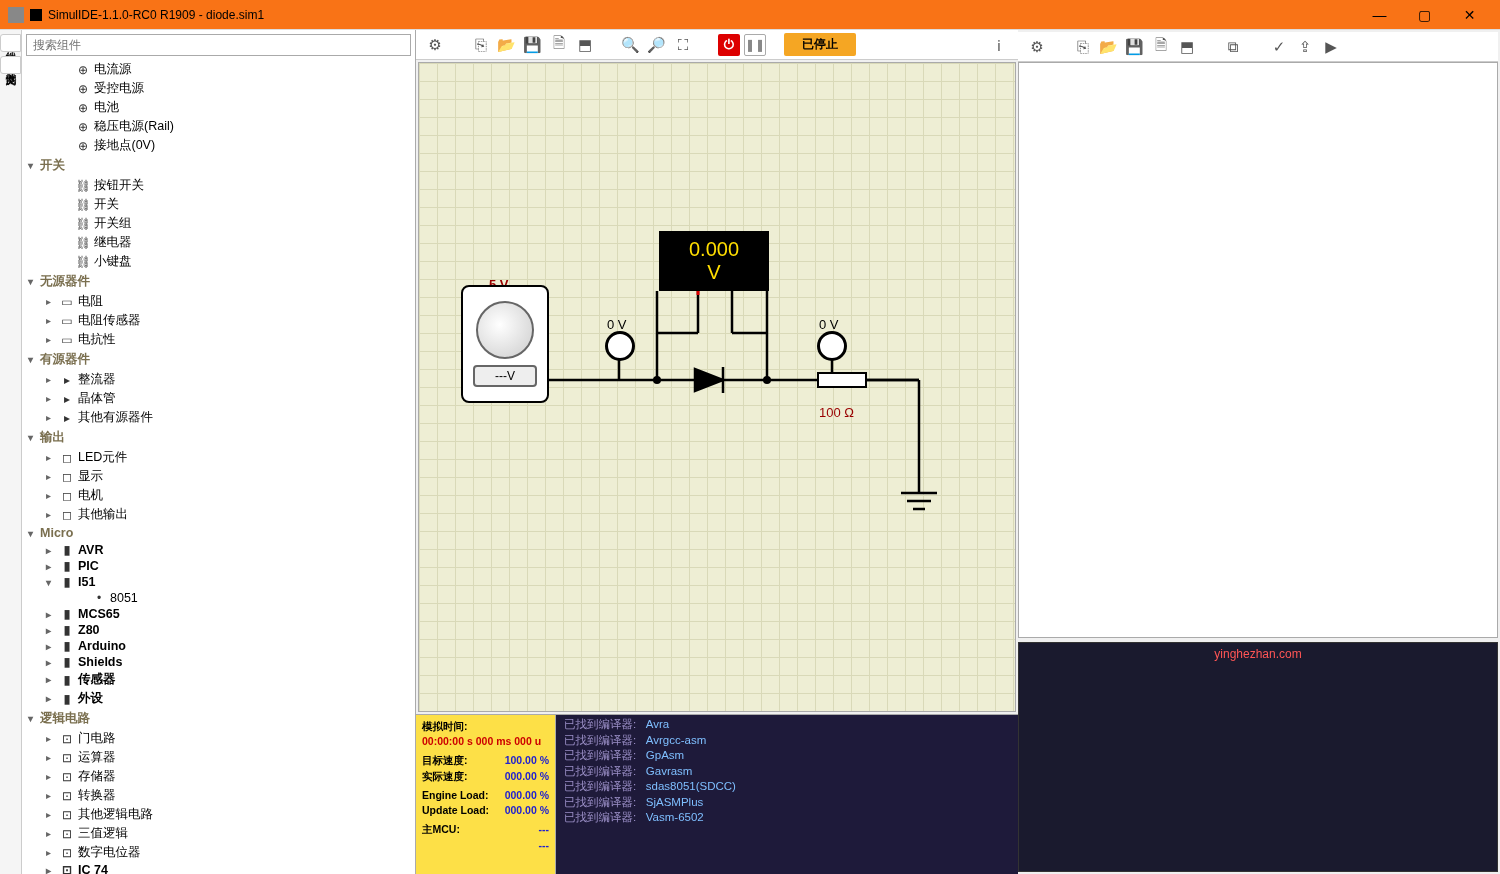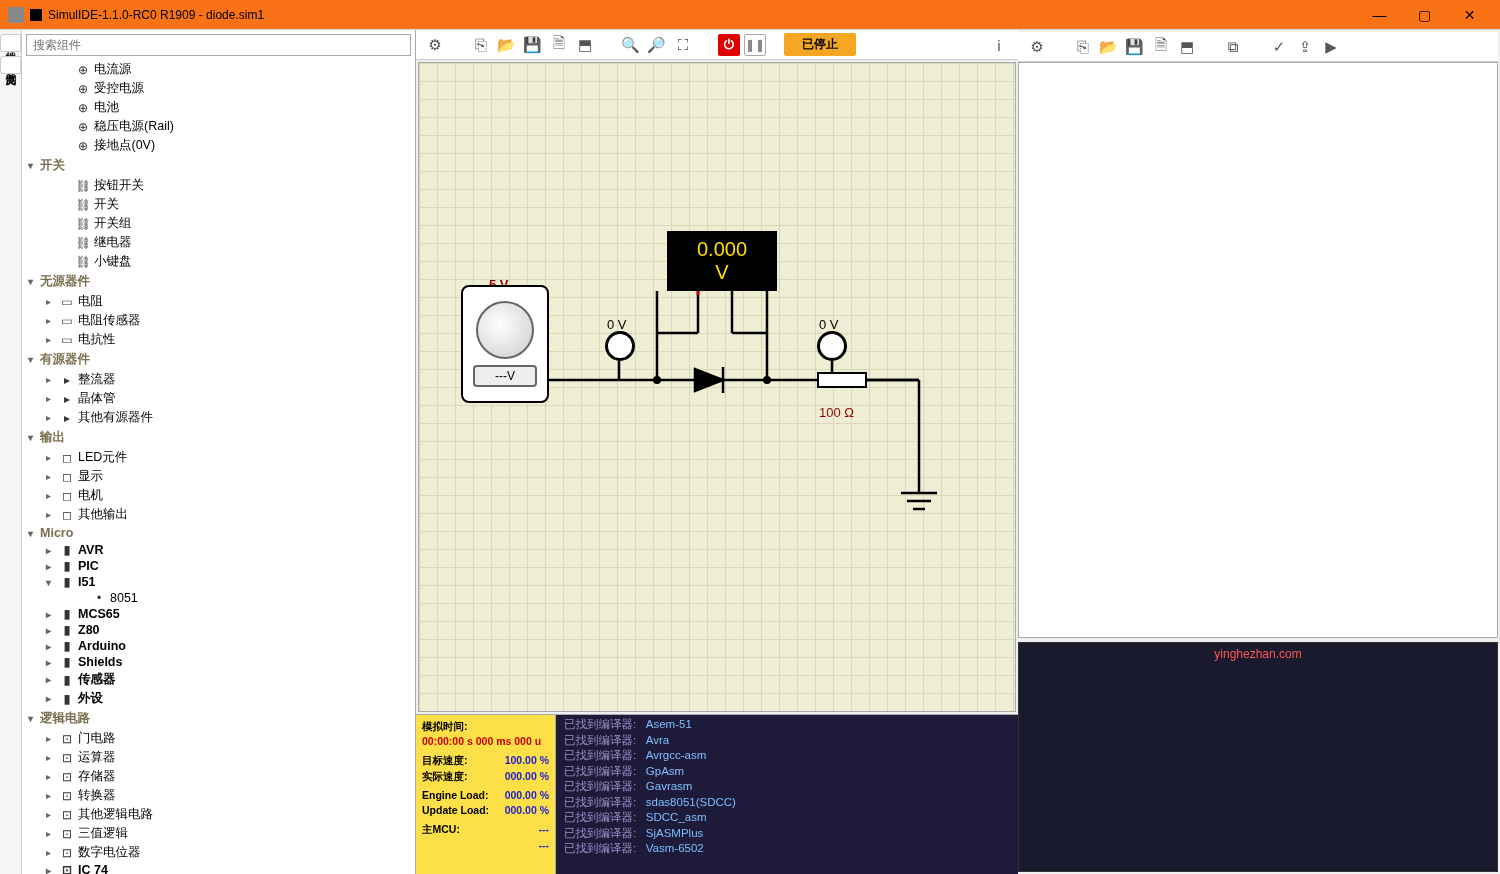--- a/index.html
+++ b/index.html
@@ -47,21 +47,21 @@
 .status-panel { width: 140px; background: #fde047; font-size: 10.5px; padding: 4px 6px; line-height: 1.45; border-right: 1px solid #aaa; }
 .status-panel .row { display: flex; justify-content: space-between; }
 .status-panel .lbl { font-weight: 700; color: #000; }
 .status-panel .val { color: #2020d0; font-weight: 700; }
 .status-panel .red { color: #c00; }
 .console { flex: 1; background: #1e1a3a; font-family: monospace; font-size: 11.5px; color: #9b8fc7; padding: 2px 8px; line-height: 1.35; overflow: hidden; }
 .console .hl { color: #7fbfff; }
 
 
 .circuit { position: absolute; inset: 0; }
-.meter-box { position: absolute; left: 248px; top: 168px; width: 110px; height: 60px; background: #000; color: #ffde00; font-family: monospace; font-size: 20px; display: flex; flex-direction: column; align-items: center; justify-content: center; }
+.meter-box { position: absolute; left: 240px; top: 168px; width: 110px; height: 60px; background: #000; color: #ffde00; font-family: monospace; font-size: 20px; display: flex; flex-direction: column; align-items: center; justify-content: center; }
 .vsrc { position: absolute; left: 42px; top: 222px; width: 88px; height: 118px; background: #fff; border: 2px solid #000; border-radius: 8px; display: flex; flex-direction: column; align-items: center; justify-content: center; gap: 6px; }
 .vsrc .dial { width: 58px; height: 58px; border-radius: 50%; border: 2px solid #666; background: radial-gradient(circle at 40% 40%, #fff, #ccc); position: relative; }
 .vsrc .disp { width: 64px; height: 22px; border: 2px solid #666; border-radius: 4px; background: #eee; font-size: 12px; display: flex; align-items: center; justify-content: center; }
 .vsrc-label { position: absolute; left: 70px; top: 214px; font-size: 13px; color: #900; font-weight: 600; }
 .probe { position: absolute; width: 30px; height: 30px; border: 3px solid #000; border-radius: 50%; background: #fff; }
 .probe-label { position: absolute; font-size: 13px; color: #000; }
 .res-box { position: absolute; left: 398px; top: 309px; width: 50px; height: 16px; border: 2px solid #000; background: #fff; }
 .res-label { position: absolute; left: 400px; top: 342px; font-size: 13px; color: #900; }
 svg.wires { position: absolute; inset: 0; width: 100%; height: 100%; }
 </style>
@@ -405,27 +405,25 @@
         <div class="row">
             <span class="lbl">主MCU:</span>
             <span class="val">---</span>
           </div>
         <div class="row">
             <span></span>
             <span class="val">---</span>
           </div>
       </div>
       <div class="console" id="console-body">
-          <div><span>已找到编译器:</span>&nbsp;&nbsp;&nbsp;<span class="hl">Asem-51</span></div>
           <div><span>已找到编译器:</span>&nbsp;&nbsp;&nbsp;<span class="hl">Avra</span></div>
           <div><span>已找到编译器:</span>&nbsp;&nbsp;&nbsp;<span class="hl">Avrgcc-asm</span></div>
           <div><span>已找到编译器:</span>&nbsp;&nbsp;&nbsp;<span class="hl">GpAsm</span></div>
           <div><span>已找到编译器:</span>&nbsp;&nbsp;&nbsp;<span class="hl">Gavrasm</span></div>
           <div><span>已找到编译器:</span>&nbsp;&nbsp;&nbsp;<span class="hl">sdas8051(SDCC)</span></div>
-          <div><span>已找到编译器:</span>&nbsp;&nbsp;&nbsp;<span class="hl">SDCC_asm</span></div>
           <div><span>已找到编译器:</span>&nbsp;&nbsp;&nbsp;<span class="hl">SjASMPlus</span></div>
           <div><span>已找到编译器:</span>&nbsp;&nbsp;&nbsp;<span class="hl">Vasm-6502</span></div>
         </div>
     </div>
   </div>
 
   <div class="right-panel">
     <div class="toolbar" style="justify-content:flex-start">
       <div class="tb-btn">⚙</div>
       <div class="tb-sep"></div>

